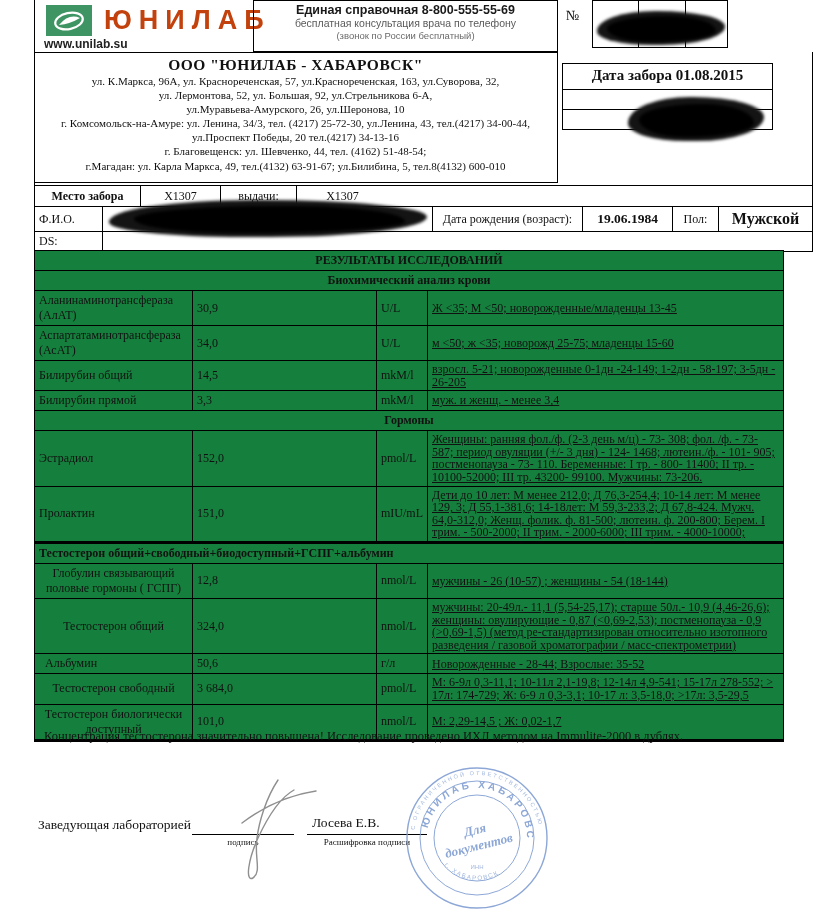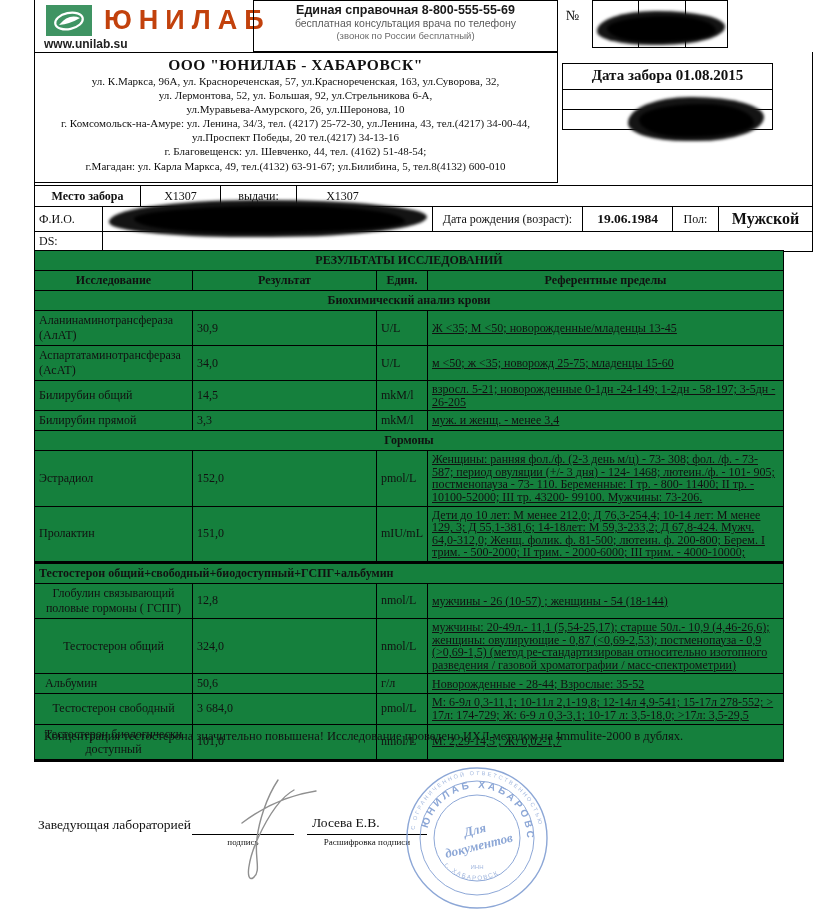--- a/index.html
+++ b/index.html
@@ -149,26 +149,20 @@
   <table class="results">
     <colgroup>
         <col style="width:158px">
         <col style="width:184px">
         <col style="width:51px">
         <col style="width:356px">
       </colgroup>
     <tbody>
         <tr>
       <td colspan="4" class="tbl-title">РЕЗУЛЬТАТЫ ИССЛЕДОВАНИЙ</td>
-    </tr>
-    <tr>
-      <td class="col-head">Исследование</td>
-      <td class="col-head">Результат</td>
-      <td class="col-head">Един.</td>
-      <td class="col-head">Референтные пределы</td>
     </tr>
     <tr>
       <td colspan="4" class="sec-row">Биохимический анализ крови</td>
     </tr>
     <tr class="row-tall">
       <td class="c-name">Аланинаминотрансфераза (АлАТ)</td>
       <td class="c-res">30,9</td>
       <td class="c-unit">U/L</td>
       <td class="c-ref">Ж &lt;35;  М &lt;50;  новорожденные/младенцы 13-45</td>
     </tr>

